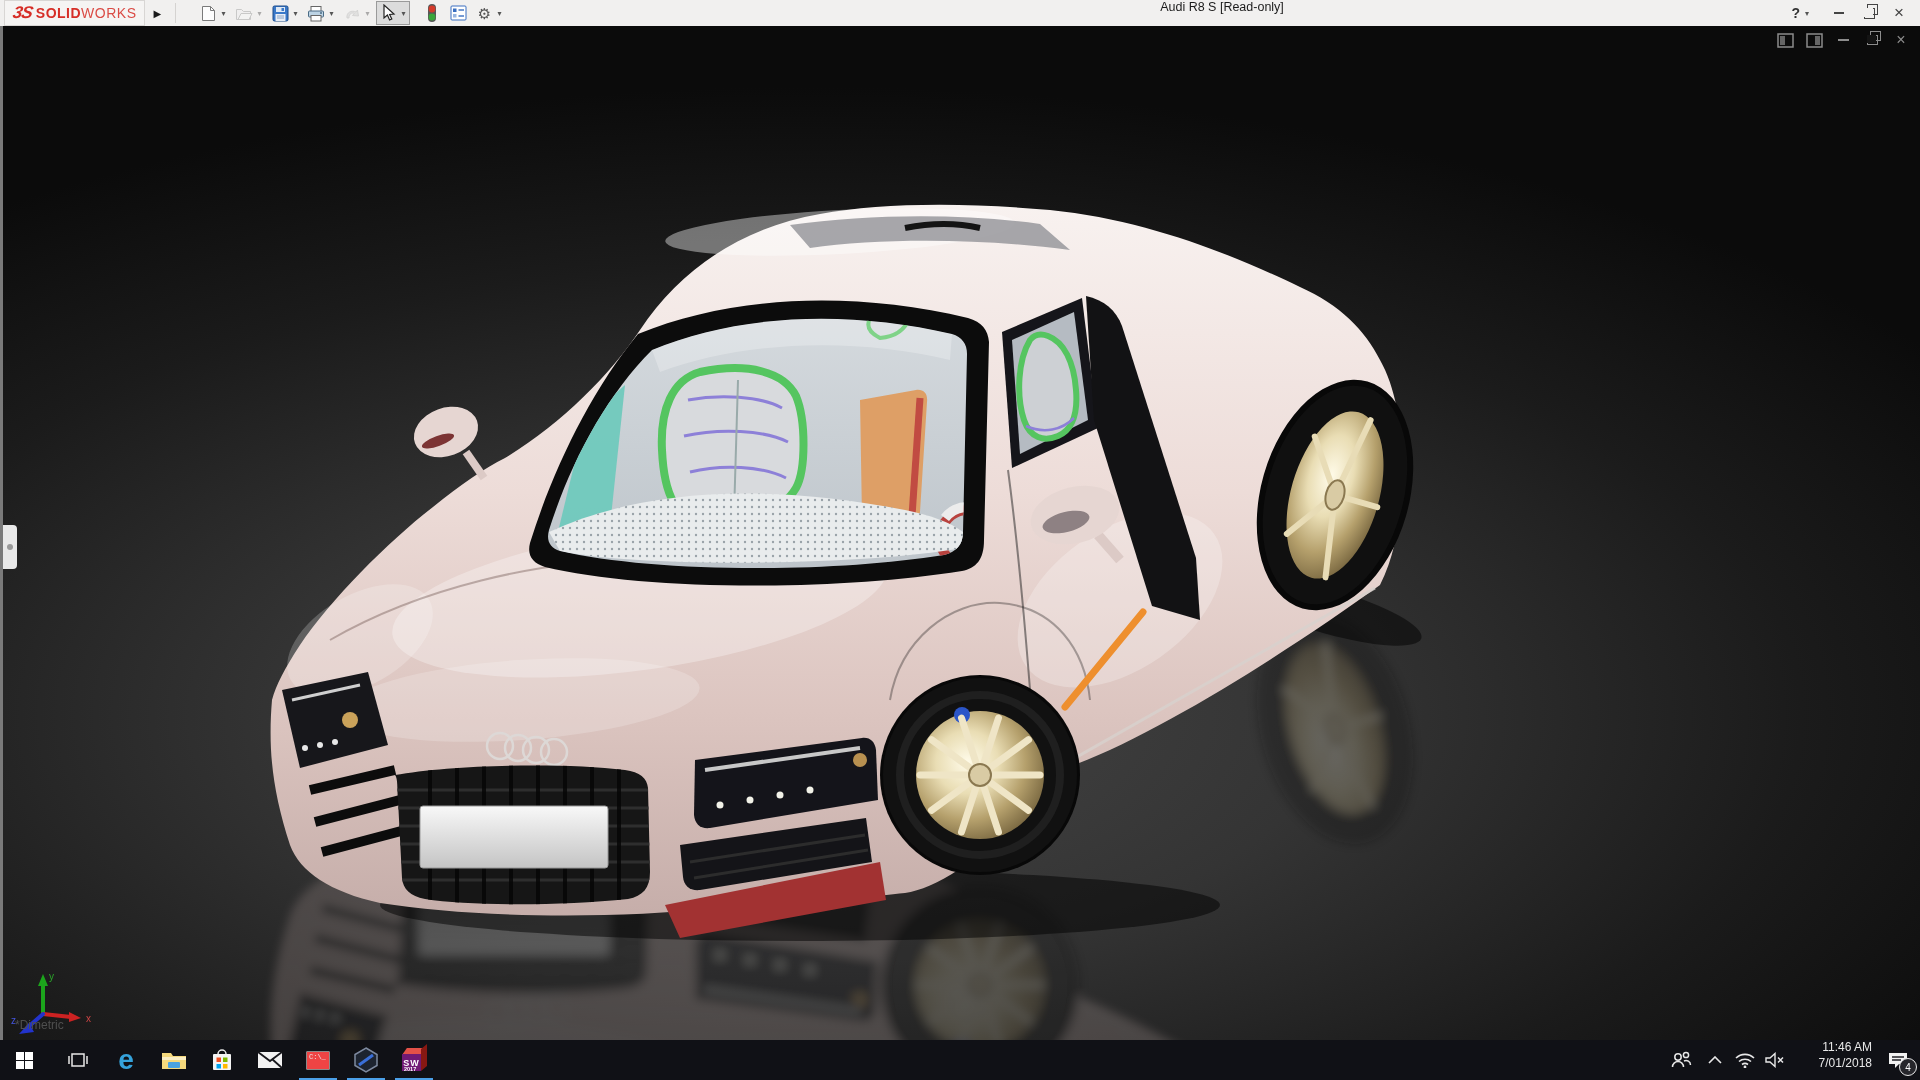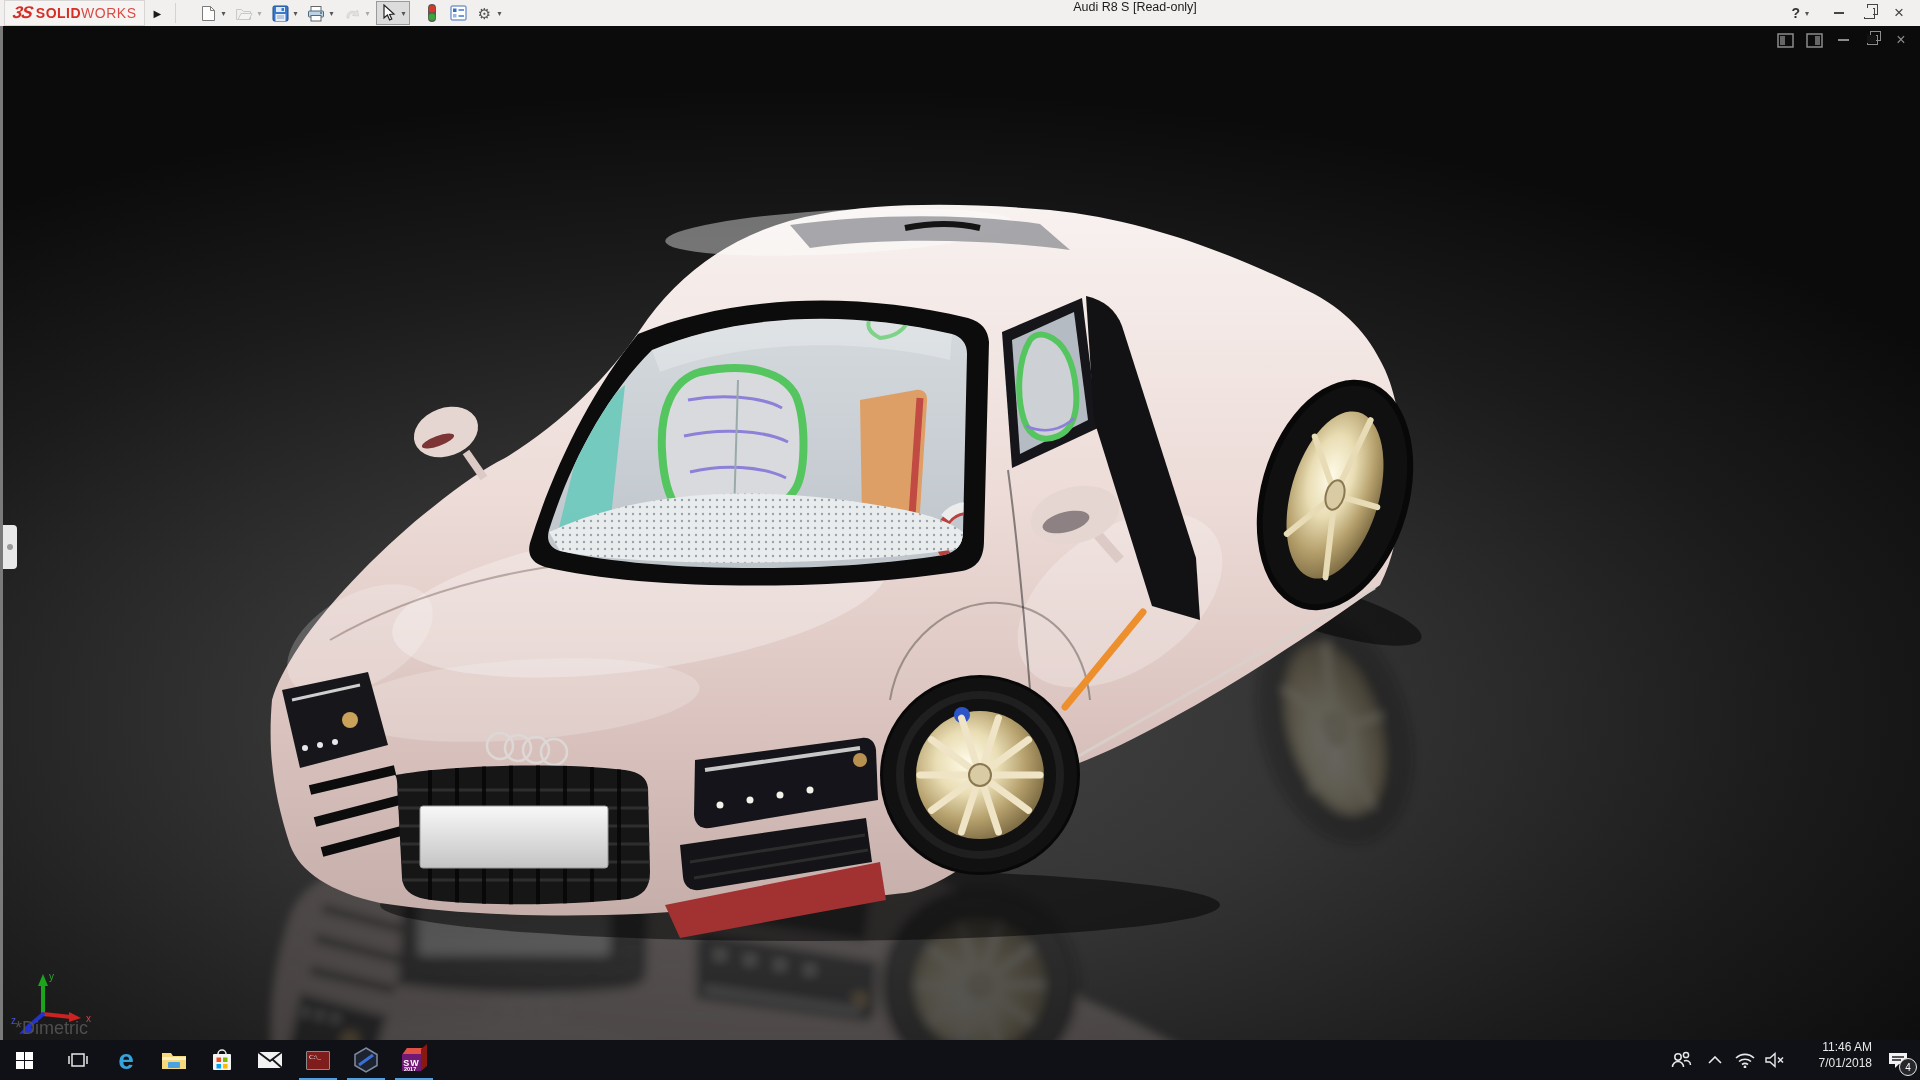--- a/index.html
+++ b/index.html
@@ -16,21 +16,21 @@
   .flyout{width:16px;height:22px;display:flex;align-items:center;justify-content:center;
     font-size:10px;color:#1a1a1a;margin:0 4px;cursor:pointer;}
   .tb-sep{width:1px;height:20px;background:#d5d3d1;margin:0 6px;}
   .tb-group{display:flex;align-items:center;gap:2px;margin-left:14px;}
   .tb-btn{display:flex;align-items:center;height:22px;padding:0 1px;border:1px solid transparent;}
   .tb-btn .ic{width:20px;height:20px;display:flex;align-items:center;justify-content:center;}
   .caret{font-size:8px;color:#555;width:10px;text-align:center;}
   .tb-btn.disabled{opacity:.45;}
   .tb-btn.active{background:#dcdcdc;border:1px solid #9a9a9a;}
   .gear{font-size:15px;color:#555;line-height:1;}
-  #window-title{position:absolute;left:1135px;top:0;height:14px;transform:translateX(-50%);
+  #window-title{position:absolute;left:1222px;top:0;height:14px;transform:translateX(-50%);
     display:flex;align-items:center;font-size:12.5px;color:#1c1c1c;white-space:nowrap;}
   .tb-right{position:absolute;right:8px;top:0;height:26px;display:flex;align-items:center;gap:4px;}
   .win-btn{width:26px;height:24px;display:flex;align-items:center;justify-content:center;
     color:#444;font-size:14px;cursor:pointer;}
   .min-glyph{width:10px;height:0;border-bottom:2px solid #444;}
   .restore-glyph{position:relative;width:9px;height:9px;border:1.5px solid #444;background:#f1f0ef;}
   .restore-glyph:before{content:"";position:absolute;left:2px;top:-5px;width:9px;height:9px;
     border:1.5px solid #444;}
   .restore-glyph:after{content:"";position:absolute;left:-1px;top:-1px;width:9px;height:9px;background:#f1f0ef;}
   .help-btn{display:flex;align-items:center;color:#333;font-size:14px;font-weight:bold;gap:2px;margin-right:10px;}
@@ -43,39 +43,39 @@
   .doc-btn{width:18px;height:16px;display:flex;align-items:center;justify-content:center;
     color:#8c8c8c;font-size:14px;cursor:pointer;}
   .doc-min{width:11px;height:0;border-bottom:2px solid #8c8c8c;}
   .doc-restore{position:relative;width:9px;height:8px;border:1.5px solid #8c8c8c;}
   .doc-restore:before{content:"";position:absolute;left:2px;top:-5px;width:9px;height:8px;border:1.5px solid #8c8c8c;}
   .doc-restore:after{content:"";position:absolute;left:-1px;top:-1px;width:9px;height:8px;background:#141414;}
   #panel-tab{position:absolute;left:0;top:499px;width:14px;height:44px;background:#e9e9e9;
     border-radius:0 4px 4px 0;display:flex;align-items:center;justify-content:center;cursor:pointer;}
   #panel-tab .dot{width:6px;height:6px;border-radius:50%;background:#9a9a9a;}
   #triad{position:absolute;left:6px;top:918px;}
-  #orientation-label{position:absolute;left:12px;top:992px;color:#4f4f4f;font-size:18px;}
+  #orientation-label{position:absolute;left:12px;top:992px;color:#4f4f4f;font-size:12px;}
   
   #taskbar{position:absolute;top:1040px;left:0;width:1920px;height:40px;background:#101116;
     display:flex;align-items:stretch;color:#e8e8e8;}
   .tb-slot{width:48px;display:flex;align-items:center;justify-content:center;position:relative;cursor:pointer;}
   #search-box{width:336px;background:#f2f2f2;display:flex;align-items:center;cursor:pointer;}
   #search-box .ring{width:17px;height:17px;border:2.5px solid #141414;border-radius:50%;margin:0 12px 0 13px;}
   #search-box .lbl{flex:1;color:#4e4e4e;font-size:14.5px;}
   .running:after{content:"";position:absolute;left:5px;right:5px;bottom:0;height:2.5px;background:#4ba0e8;}
   .tray{margin-left:auto;display:flex;align-items:stretch;}
   .tray .tb-slot{width:30px;}
   #clock{width:82px;display:flex;flex-direction:column;align-items:flex-end;justify-content:flex-start;
     font-size:12px;line-height:1.3;cursor:pointer;padding-right:4px;}
   #action-center{width:44px;position:relative;}
   #ac-badge{position:absolute;right:3px;bottom:4px;width:16px;height:16px;border-radius:50%;
     background:#26262b;border:1px solid #e8e8e8;color:#fff;font-size:10px;display:flex;
     align-items:center;justify-content:center;}
-  .cmd-face{width:24px;height:19px;background:#7f1d1d;border:1px solid #8a8a8a;border-radius:1px;
-    color:#e8e8e8;font-size:7px;font-family:Liberation Serif, serif;padding:1px 2px;box-sizing:border-box;}
+  .cmd-face{width:24px;height:19px;background:#ef4444;border:1px solid #8a8a8a;border-radius:1px;
+    color:#e8e8e8;font-size:7px;font-family:Liberation Mono, monospace;padding:1px 2px;box-sizing:border-box;}
   .sw-cube{position:relative;width:26px;height:26px;}
   .sw-front{position:absolute;left:1px;top:7px;width:19px;height:17px;background:#701a75;
     color:#fff;font-size:9px;font-weight:bold;display:flex;align-items:center;justify-content:center;letter-spacing:1px;}
   .sw-top{position:absolute;left:1px;top:1px;width:19px;height:7px;background:#e25148;transform:skewX(-35deg);transform-origin:bottom left;}
   .sw-side{position:absolute;left:20px;top:2px;width:6px;height:22px;background:#871812;transform:skewY(-40deg);transform-origin:top left;}
   .sw-year{position:absolute;left:3px;top:19px;color:#fff;font-size:5.5px;font-weight:bold;}
 </style>
 </head>
 <body>
 

